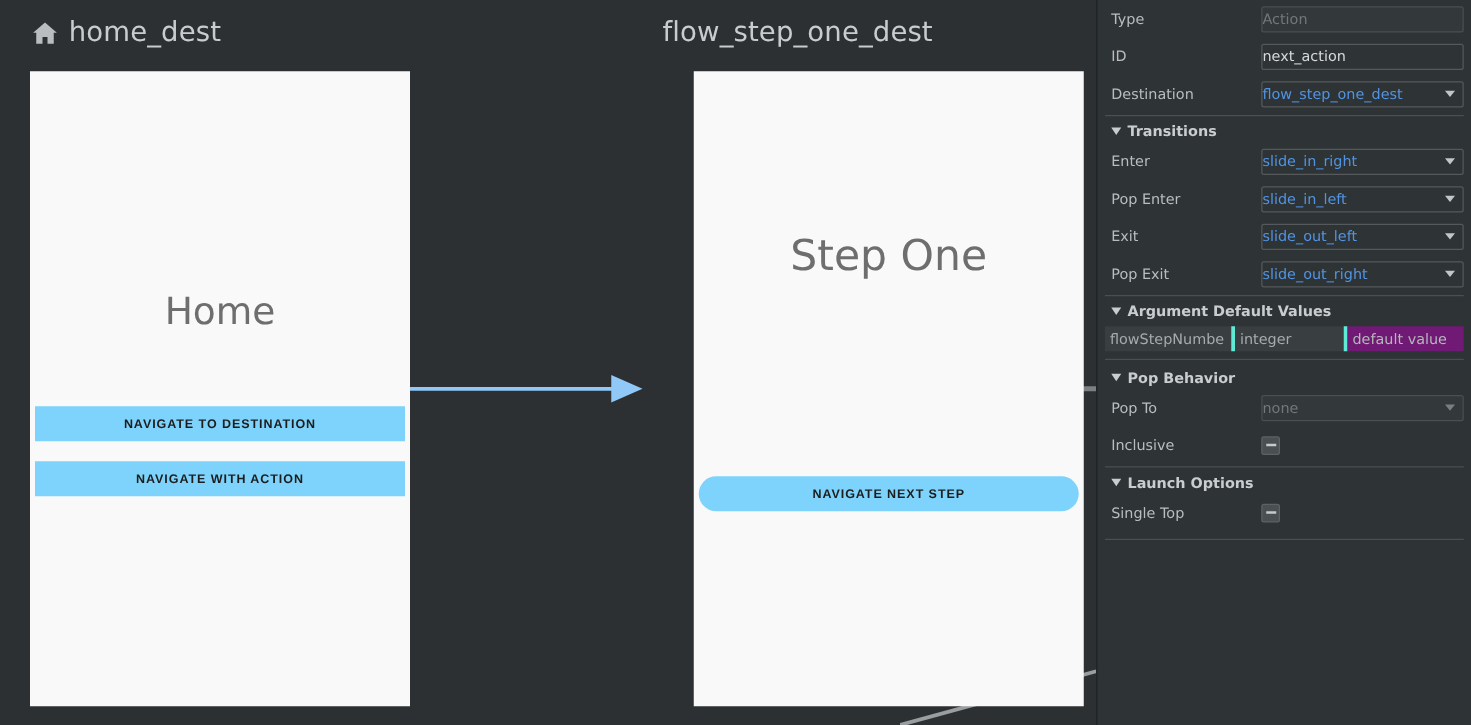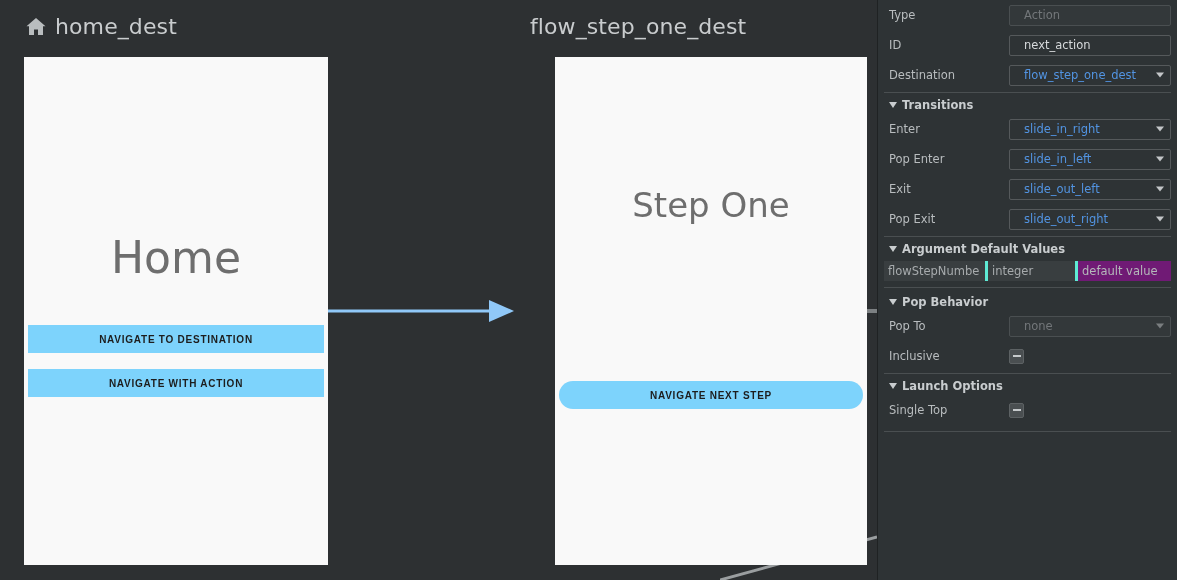--- a/index.html
+++ b/index.html
@@ -77,21 +77,21 @@
     color: #b9bdbf;
     font-size: 11.5px;
   }
   .ctl {
     flex: 1;
     height: 21px;
     border: 1px solid #55595b;
     background: transparent;
     border-radius: 2px;
     display: flex; align-items: center;
-    padding: 0 14px;
+    padding: 0 0;
     font-size: 11.5px;
     position: relative;
     color: #d7dadc;
   }
   .ctl.disabled { color: #73777a; background: #33383a; border-color: #4a4f51; }
   .ctl.blue { color: #5294e2; }
   .ctl.dropdown { padding-right: 20px; }
   .caret {
     position: absolute; right: 6px; top: 50%;
     transform: translateY(-50%);
@@ -161,21 +161,21 @@
     </svg>
 
     <div class="dest-title" style="left:24px; top:14px;">
       <svg class="home-icon" viewBox="0 0 24 24">
         <path d="M12 3 L2.5 11.2 L5 11.2 L5 20 L10 20 L10 14.5 L14 14.5 L14 20 L19 20 L19 11.2 L21.5 11.2 Z" fill="#b9bdbf"></path>
       </svg>
       <span>home_dest</span>
     </div>
 
     <div class="phone-card" style="left:24px; top:57px; width:304px; height:508px;">
-      <div class="card-title" style="font-size:44px; margin-top:175px;">Home</div>
+      <div class="card-title" style="font-size:30px; margin-top:175px;">Home</div>
       <div style="flex:1"></div>
       <div class="mat-btn" style="height:28px; margin:0 4px 0 4px;">NAVIGATE TO DESTINATION</div>
       <div class="mat-btn" style="height:28px; margin:16px 4px 0 4px;">NAVIGATE WITH ACTION</div>
       <div style="height:168px"></div>
     </div>
 
     <div class="dest-title" style="left:530px; top:14px;">
       <span>flow_step_one_dest</span>
     </div>
 

